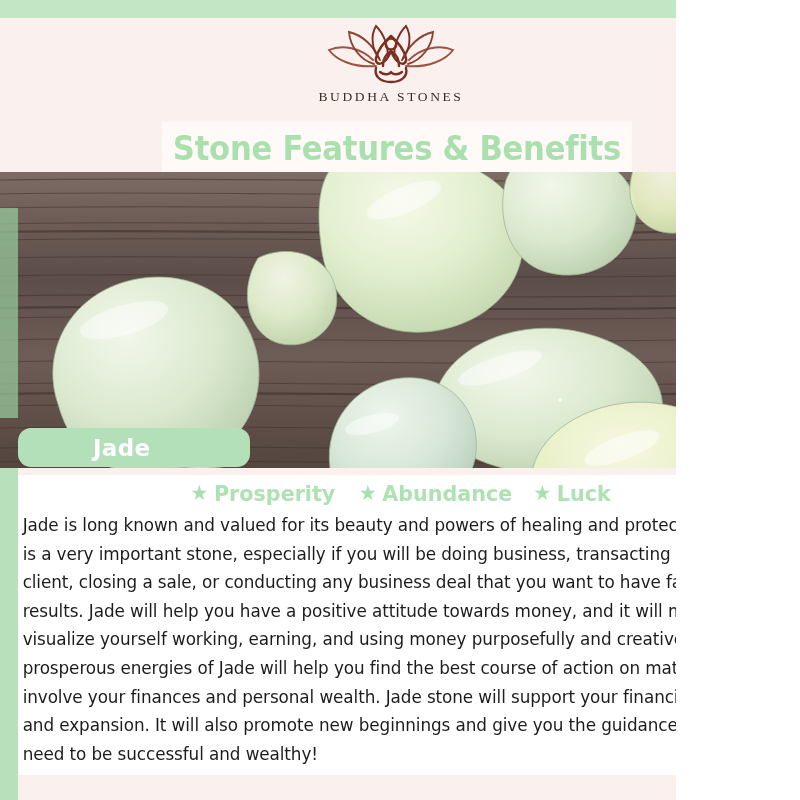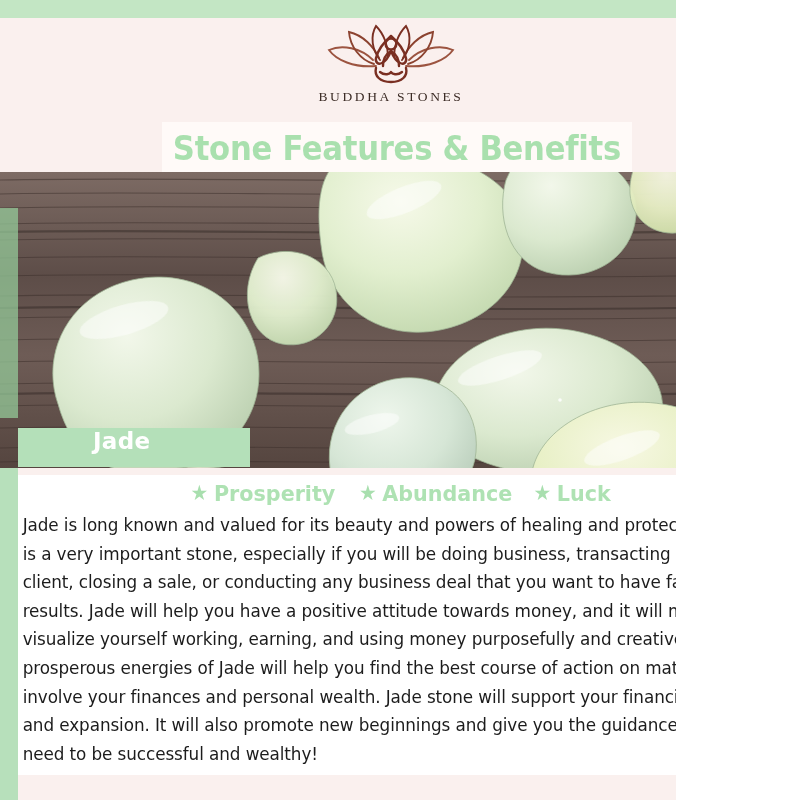--- a/index.html
+++ b/index.html
@@ -88,22 +88,23 @@
     background:rgba(150,205,155,0.72);
     z-index:3;
   }
 
   
   .jade-band {
     position:absolute;
     left:18px; top:428px;
     width:232px; height:39px;
     background:#b4e0b9;
-    display:flex; 
+    display:flex; align-items:center;
     z-index:4;
+    border-radius:13px;
   }
   .jade-text {
     margin-left:75px;
     color:#ffffff;
     font-family:"DejaVu Sans", sans-serif;
     font-weight:bold;
     font-size:23px;
     letter-spacing:0.3px;
   }
 

